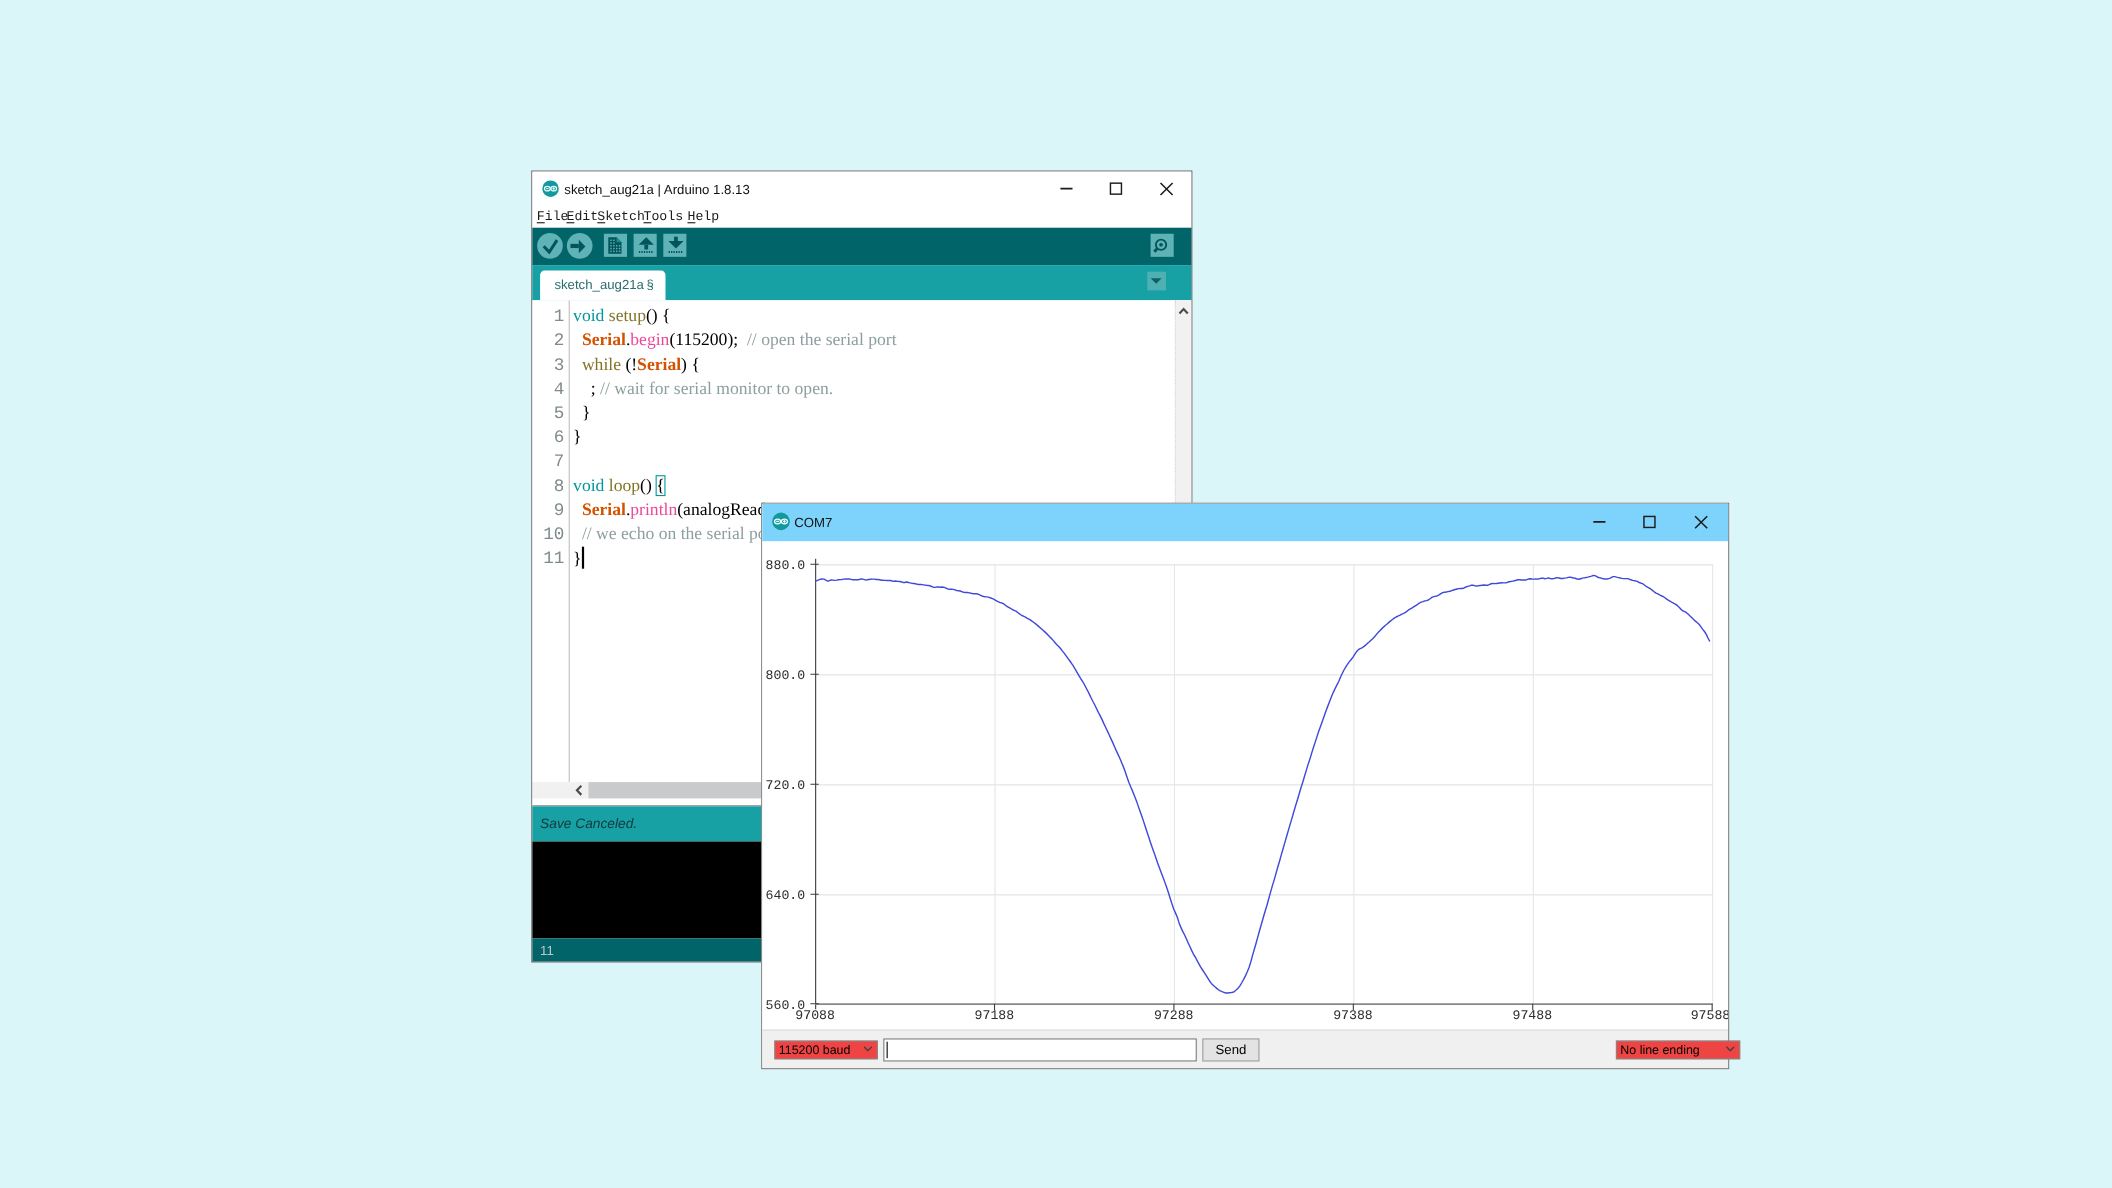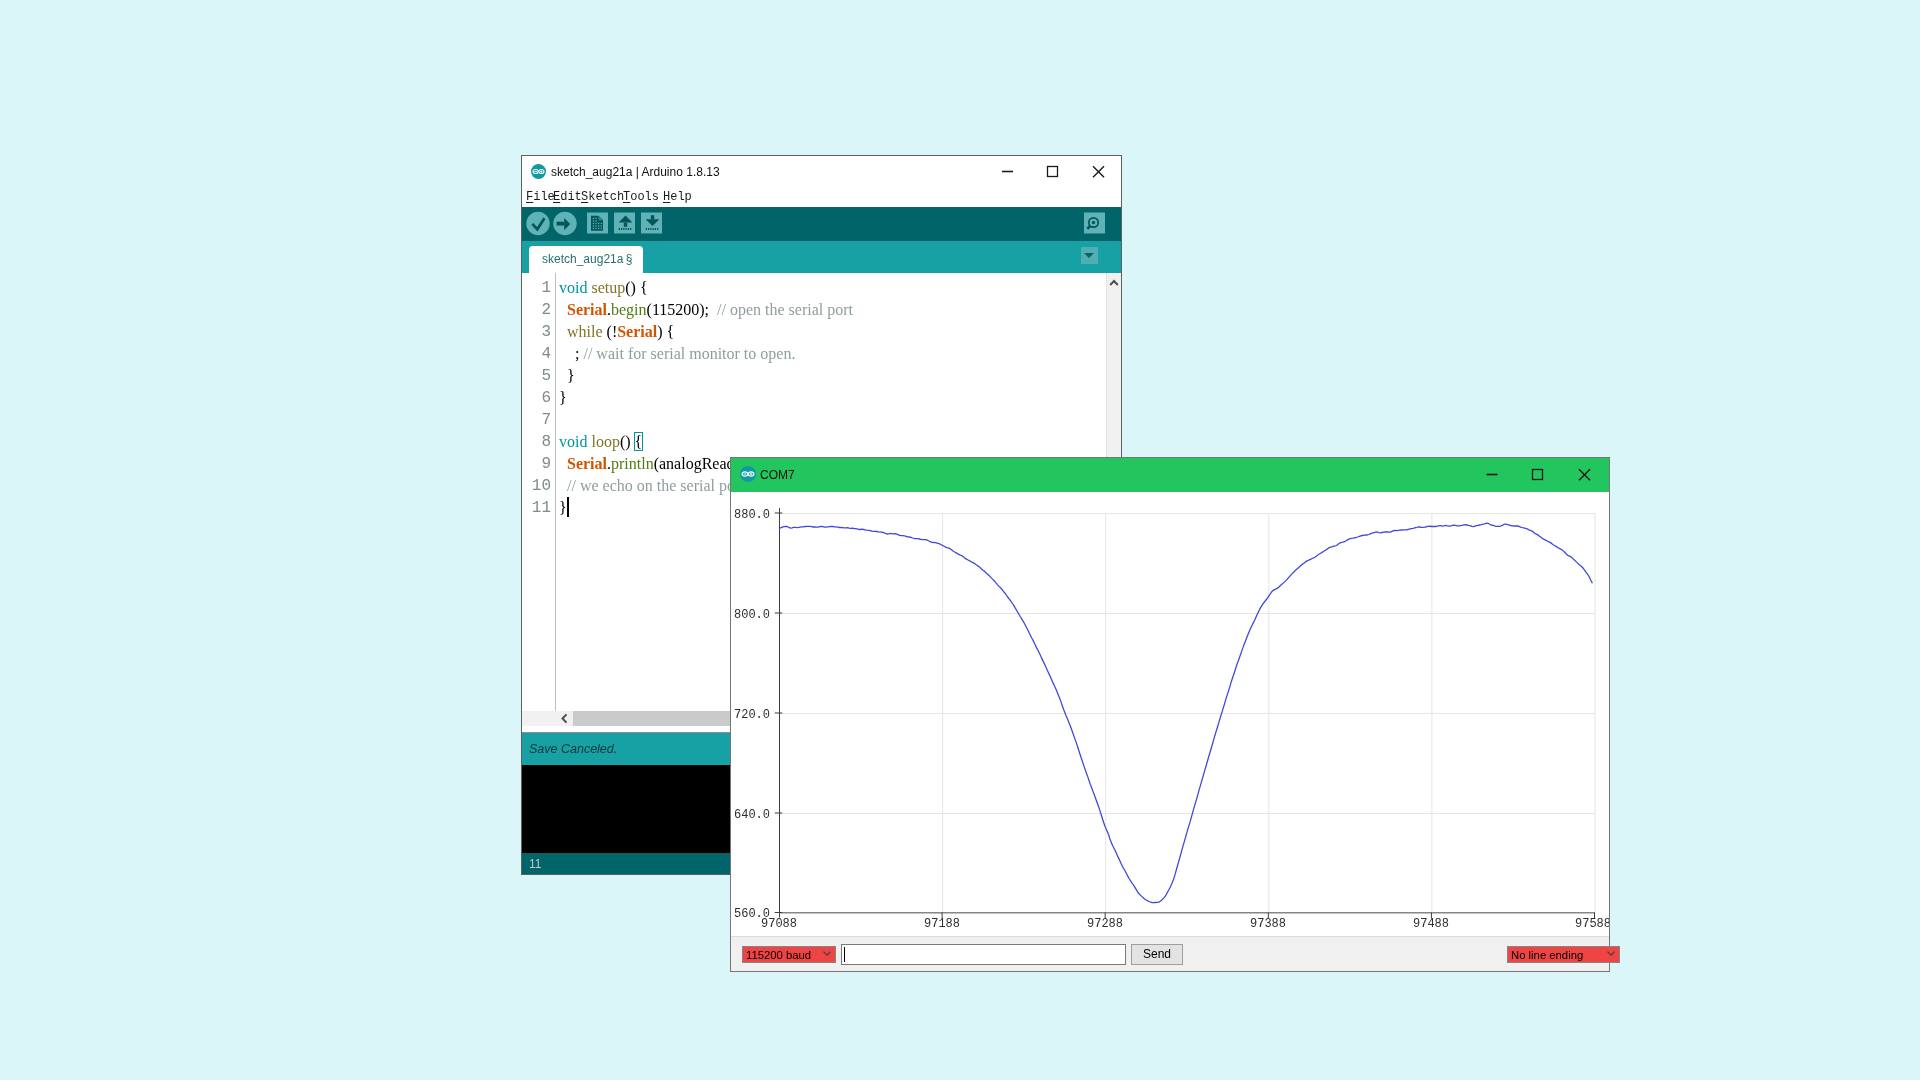--- a/index.html
+++ b/index.html
@@ -1,18 +1,18 @@
 <!DOCTYPE html>
 <html><head>
 <meta charset="utf-8">
 <style>
   * { margin:0; padding:0; box-sizing:border-box; }
   html,body { width:1920px; height:1080px; overflow:hidden; }
   body { background:#dbf6f8; font-family:"Liberation Sans",sans-serif; position:relative; }
-  .win { position:absolute; background:#fff;margin-left:38px; }
+  .win { position:absolute; background:#fff; }
 
   
   #ide { left:483px; top:155px; width:601px; height:720px;
          border:1px solid #5e5f60; }
   #ide .titlebar { position:absolute; left:0; top:0; width:100%; height:30px; background:#fff; }
   .appicon { position:absolute; border-radius:50%; background:#12999e; }
   #ide .appicon { left:9px; top:8px; width:15px; height:15px; }
   .appicon svg { position:absolute; left:0; top:0; }
   #ide .title { position:absolute; left:29px; top:9px; font-size:12px; color:#111; letter-spacing:0px; }
   .capbtns { position:absolute; top:0; right:0; z-index:4; }
@@ -32,21 +32,21 @@
 
   #ide .editor { position:absolute; left:0; top:117px; width:599px; height:438px; background:#fff; overflow:hidden; }
   .gutter { position:absolute; left:0; top:0; width:34px; height:100%; border-right:1px solid #bfbfbf; }
   .lnums { position:absolute; left:0; top:4px; width:29px; text-align:right; font-family:"Liberation Mono",monospace;
            font-size:16px; line-height:22px; color:#7f8b8c; }
   .code { position:absolute; left:37px; top:4px; font-family:Liberation Serif, serif; font-size:16px;
           line-height:22px; color:#000; white-space:pre; }
   .code .kw { color:#00979c; }     
   .code .kw3 { color:#837327; }    
   .code .ser { color:#d35400; font-weight:bold; }
-  .code .fn { color:#4d7c0f; }
+  .code .fn { color:#ec4899; }
   .code .cm { color:#8e9e9f;text-align:center; }
   .code .brace { outline:1px solid #00979c; }
   .caret { display:inline-block; width:0; height:20px; border-left:2px solid #000; vertical-align:-4px; }
 
   .vscroll { position:absolute; right:0; top:0; width:15px; height:100%; background:#f1f1f2; border-left:1px dotted #d6d6d6;}
   .vscroll .up { position:absolute; left:2px; top:5px; width:10px; height:10px; }
 
   #ide .hscroll { position:absolute; left:0; top:555px; width:599px; height:15px; background:#f1f1f2; }
   .hscroll .larr { position:absolute; left:34px; top:0px; width:17px; height:15px; }
   .hscroll .thumb { position:absolute; left:51px; top:0; width:548px; height:15px; background:#c9cacb; }
@@ -56,21 +56,21 @@
                     font-size:12.5px; color:#12393b; }
   #ide .statusbar span { position:absolute; left:7px; top:9px;font-style:italic; }
   #ide .console { position:absolute; left:0; top:609px; width:100%; height:88px; background:#000; }
   #ide .linestrip { position:absolute; left:0; top:697px; width:100%; height:21px; background:#006468;
                     font-size:12px; color:#c4c6c6; }
   #ide .linestrip span { position:absolute; left:7px; top:4px; }
 
   
   #plotter { left:692px; top:457px; width:880px; height:515px;
              border:1px solid #767677; }
-  #plotter .titlebar { position:absolute; left:0; top:0; width:100%; height:34px; background:#22c55e; z-index:3; }
+  #plotter .titlebar { position:absolute; left:0; top:0; width:100%; height:34px; background:#7dd3fc; z-index:3; }
   #plotter .appicon { left:9px; top:8px; width:16px; height:16px; }
   #plotter .title { position:absolute; left:29px; top:10px; font-size:12px; color:#111; }
 
   #plotter .chart { position:absolute; left:0; top:0; width:878px; height:478px; background:#fff; }
   #plotter .botbar { position:absolute; left:0; top:478px; width:878px; height:35px; background:#f0f0f0; border-top:1px solid #dcdcdc; }
 
   .combo { position:absolute; height:17px; background:#ef4444; border:1px solid #868686; font-size:11.3px; color:#000; }
   .combo .txt { position:absolute; left:3px; top:1.5px; }
   .combo svg { position:absolute; right:4px; top:4px; }
   #baud { left:11px; top:9px; width:94px; }

